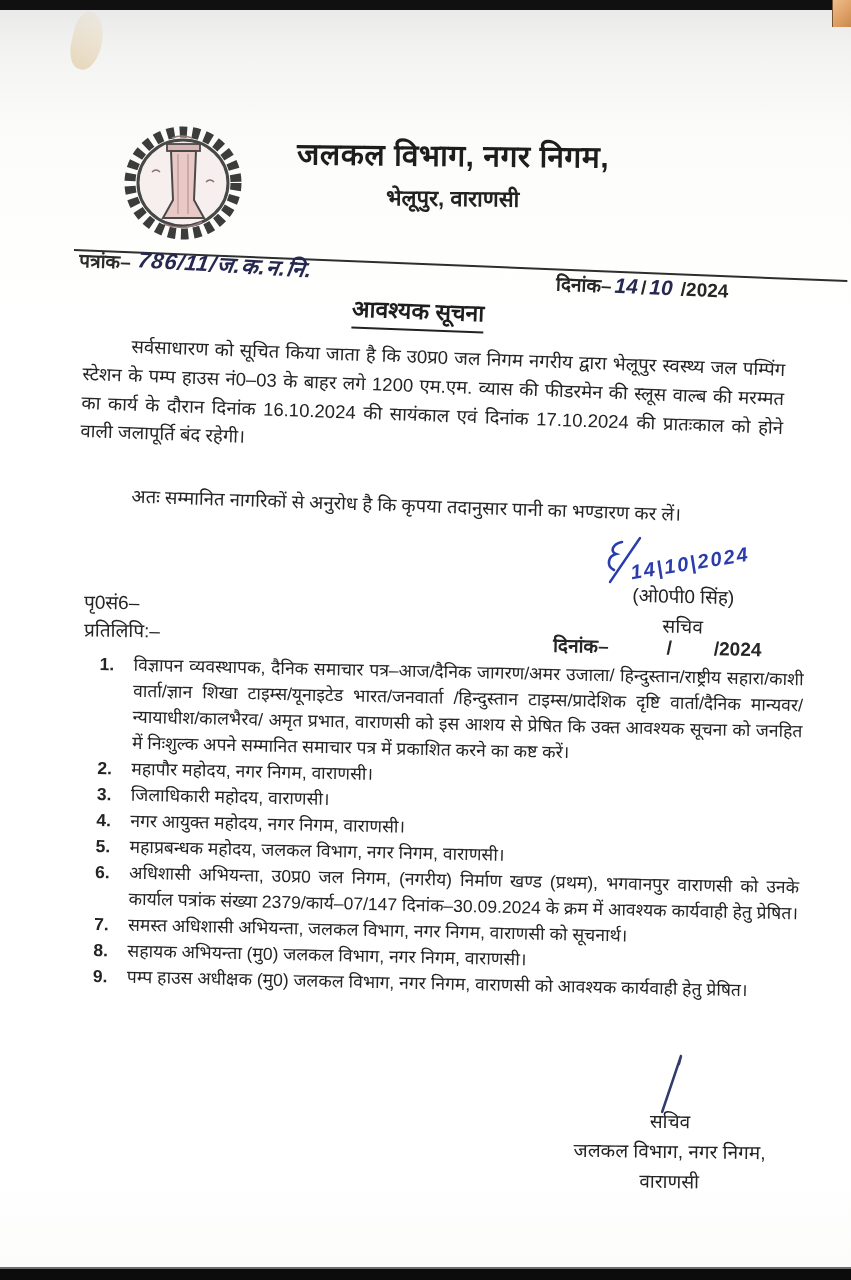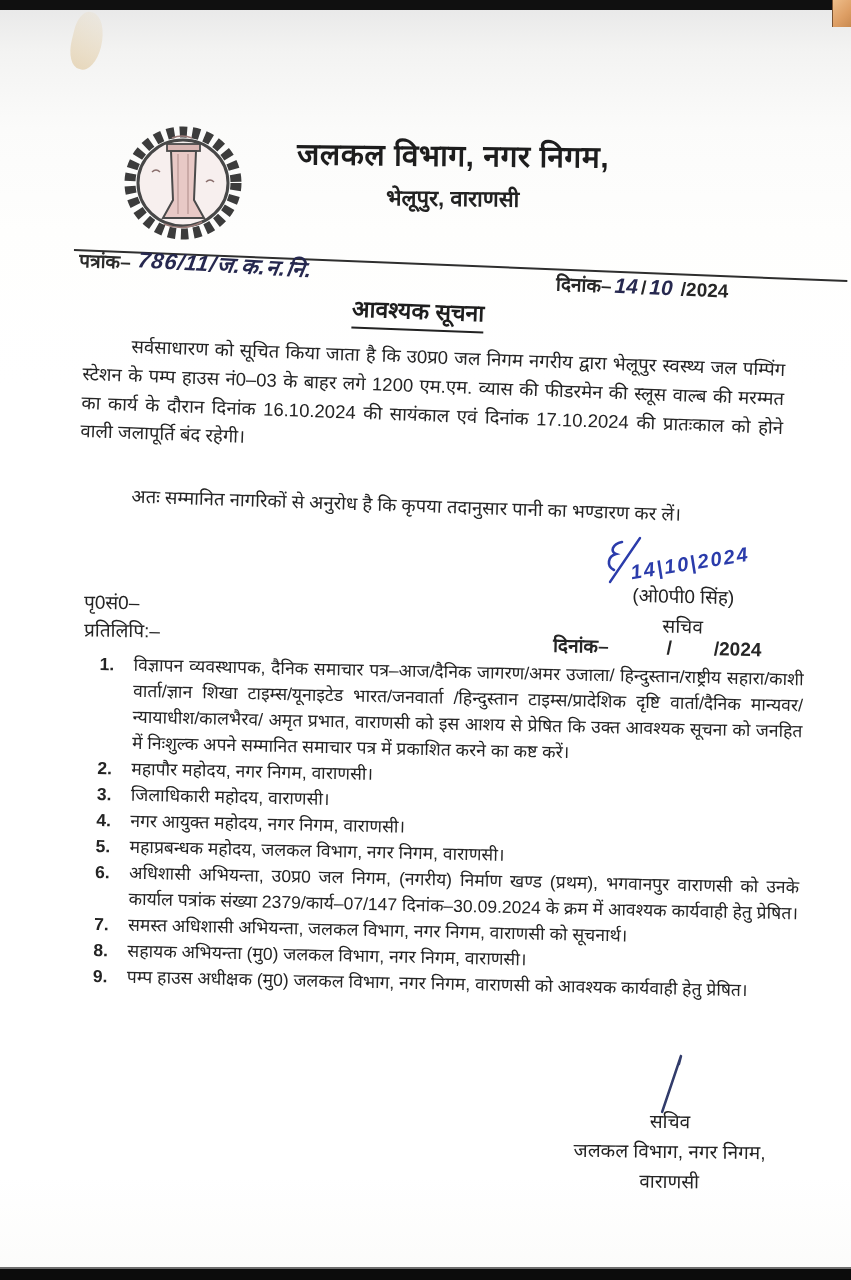--- a/index.html
+++ b/index.html
@@ -102,21 +102,21 @@
       <path d="M26 6 C16 8 14 16 20 18 C12 20 10 30 18 34" fill="none" stroke="#2b3cab" stroke-width="2.6" stroke-linecap="round"></path>
       <path d="M14 46 L44 2" fill="none" stroke="#2b3cab" stroke-width="2.4" stroke-linecap="round"></path>
     </svg>
     <span class="date-ink">14|10|2024</span>
   </div>
   <div class="signer-block">
     <div class="signer-name">(ओ0पी0 सिंह)</div>
     <div class="signer-title">सचिव</div>
   </div>
 
-  <div class="ps-label">पृ0सं0–</div>
+  <div class="ps-label">पृ0सं6–</div>
   <div class="copy-label">प्रतिलिपि:–</div>
   <div class="copy-date">
     <span>दिनांक–</span><span class="sep1">/</span><span class="rest">/2024</span>
   </div>
   <ol class="copy-list">
       <li>
         <span class="num">1.</span>
         <span class="txt">विज्ञापन व्यवस्थापक, दैनिक समाचार पत्र–आज/दैनिक जागरण/अमर उजाला/ हिन्दुस्तान/राष्ट्रीय सहारा/काशी वार्ता/ज्ञान शिखा टाइम्स/यूनाइटेड भारत/जनवार्ता /हिन्दुस्तान टाइम्स/प्रादेशिक दृष्टि वार्ता/दैनिक मान्यवर/न्यायाधीश/कालभैरव/ अमृत प्रभात, वाराणसी को इस आशय से प्रेषित कि उक्त आवश्यक सूचना को जनहित में निःशुल्क अपने सम्मानित समाचार पत्र में प्रकाशित करने का कष्ट करें।</span>
       </li>
       <li>

